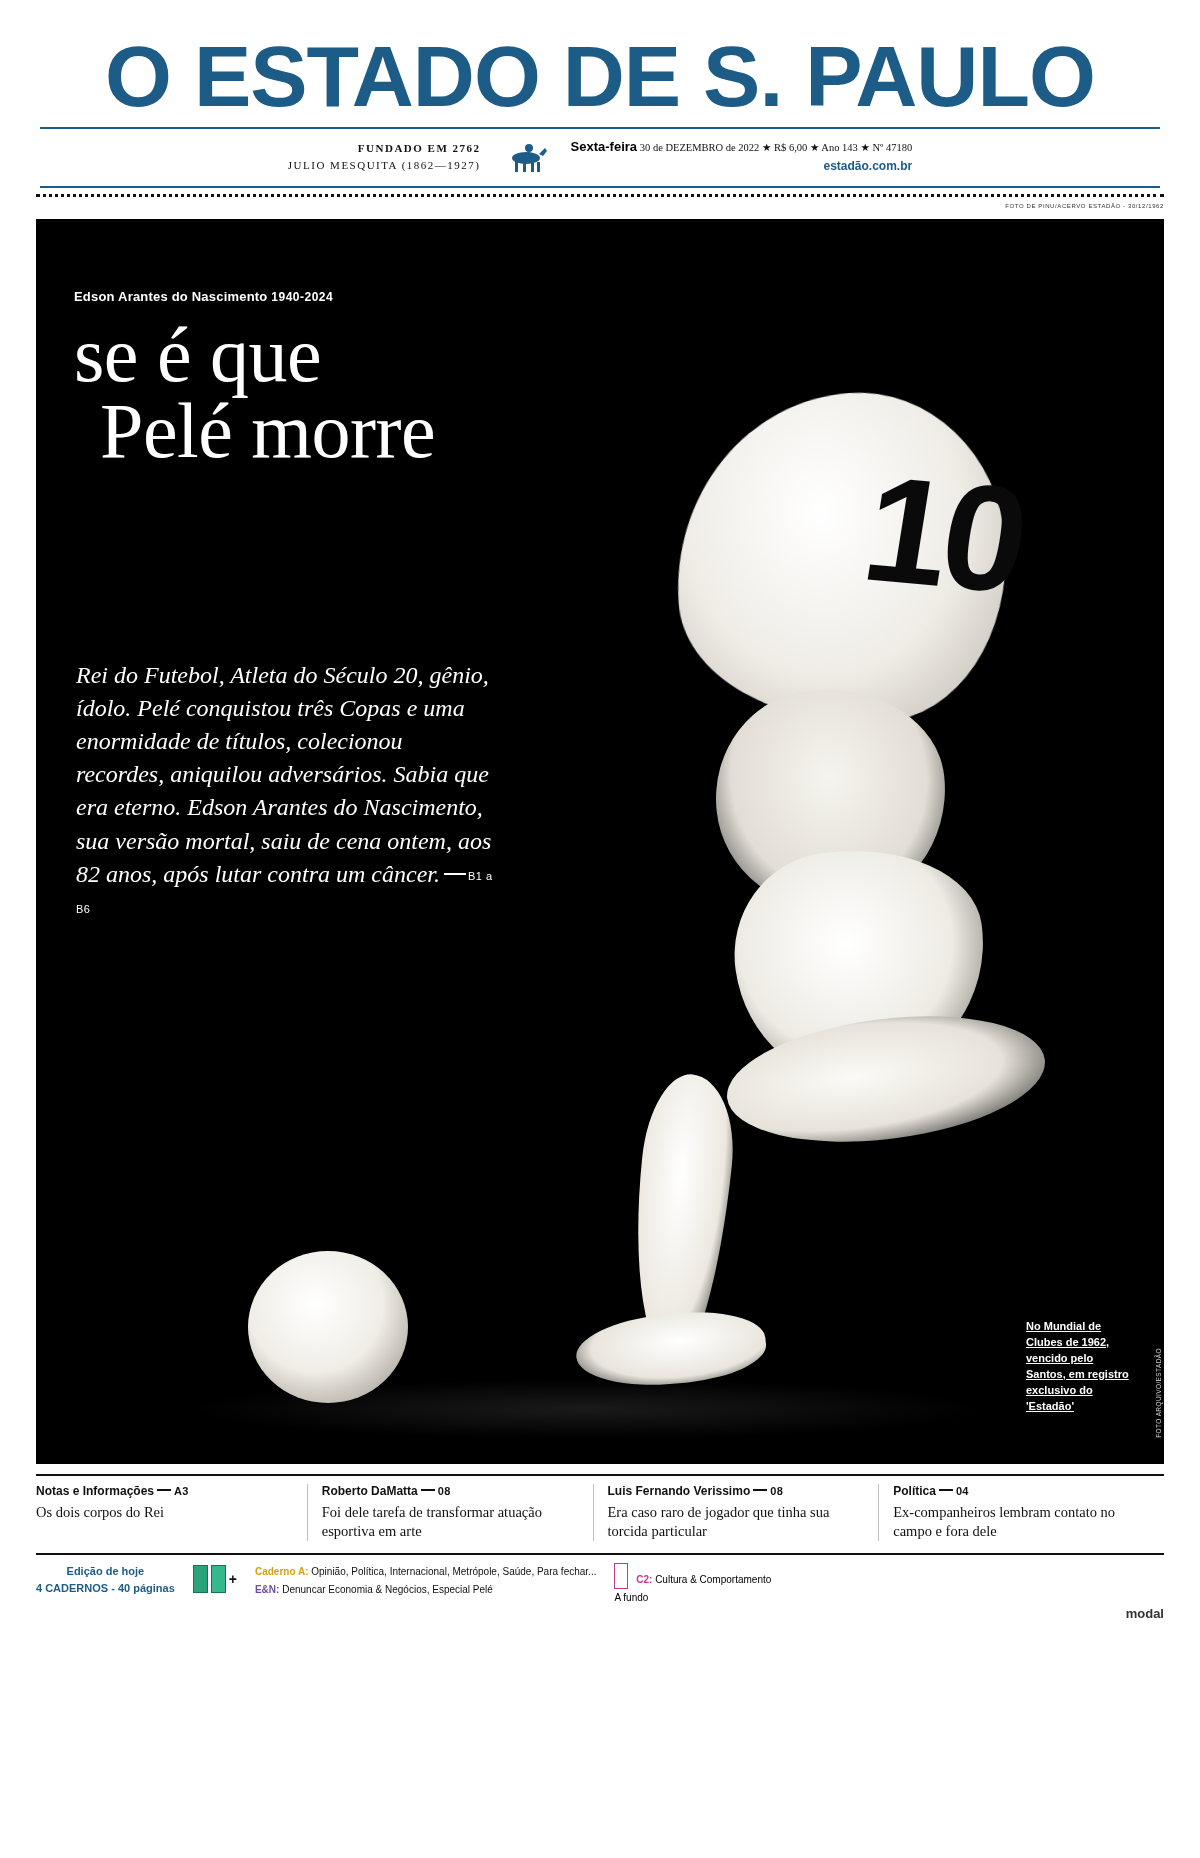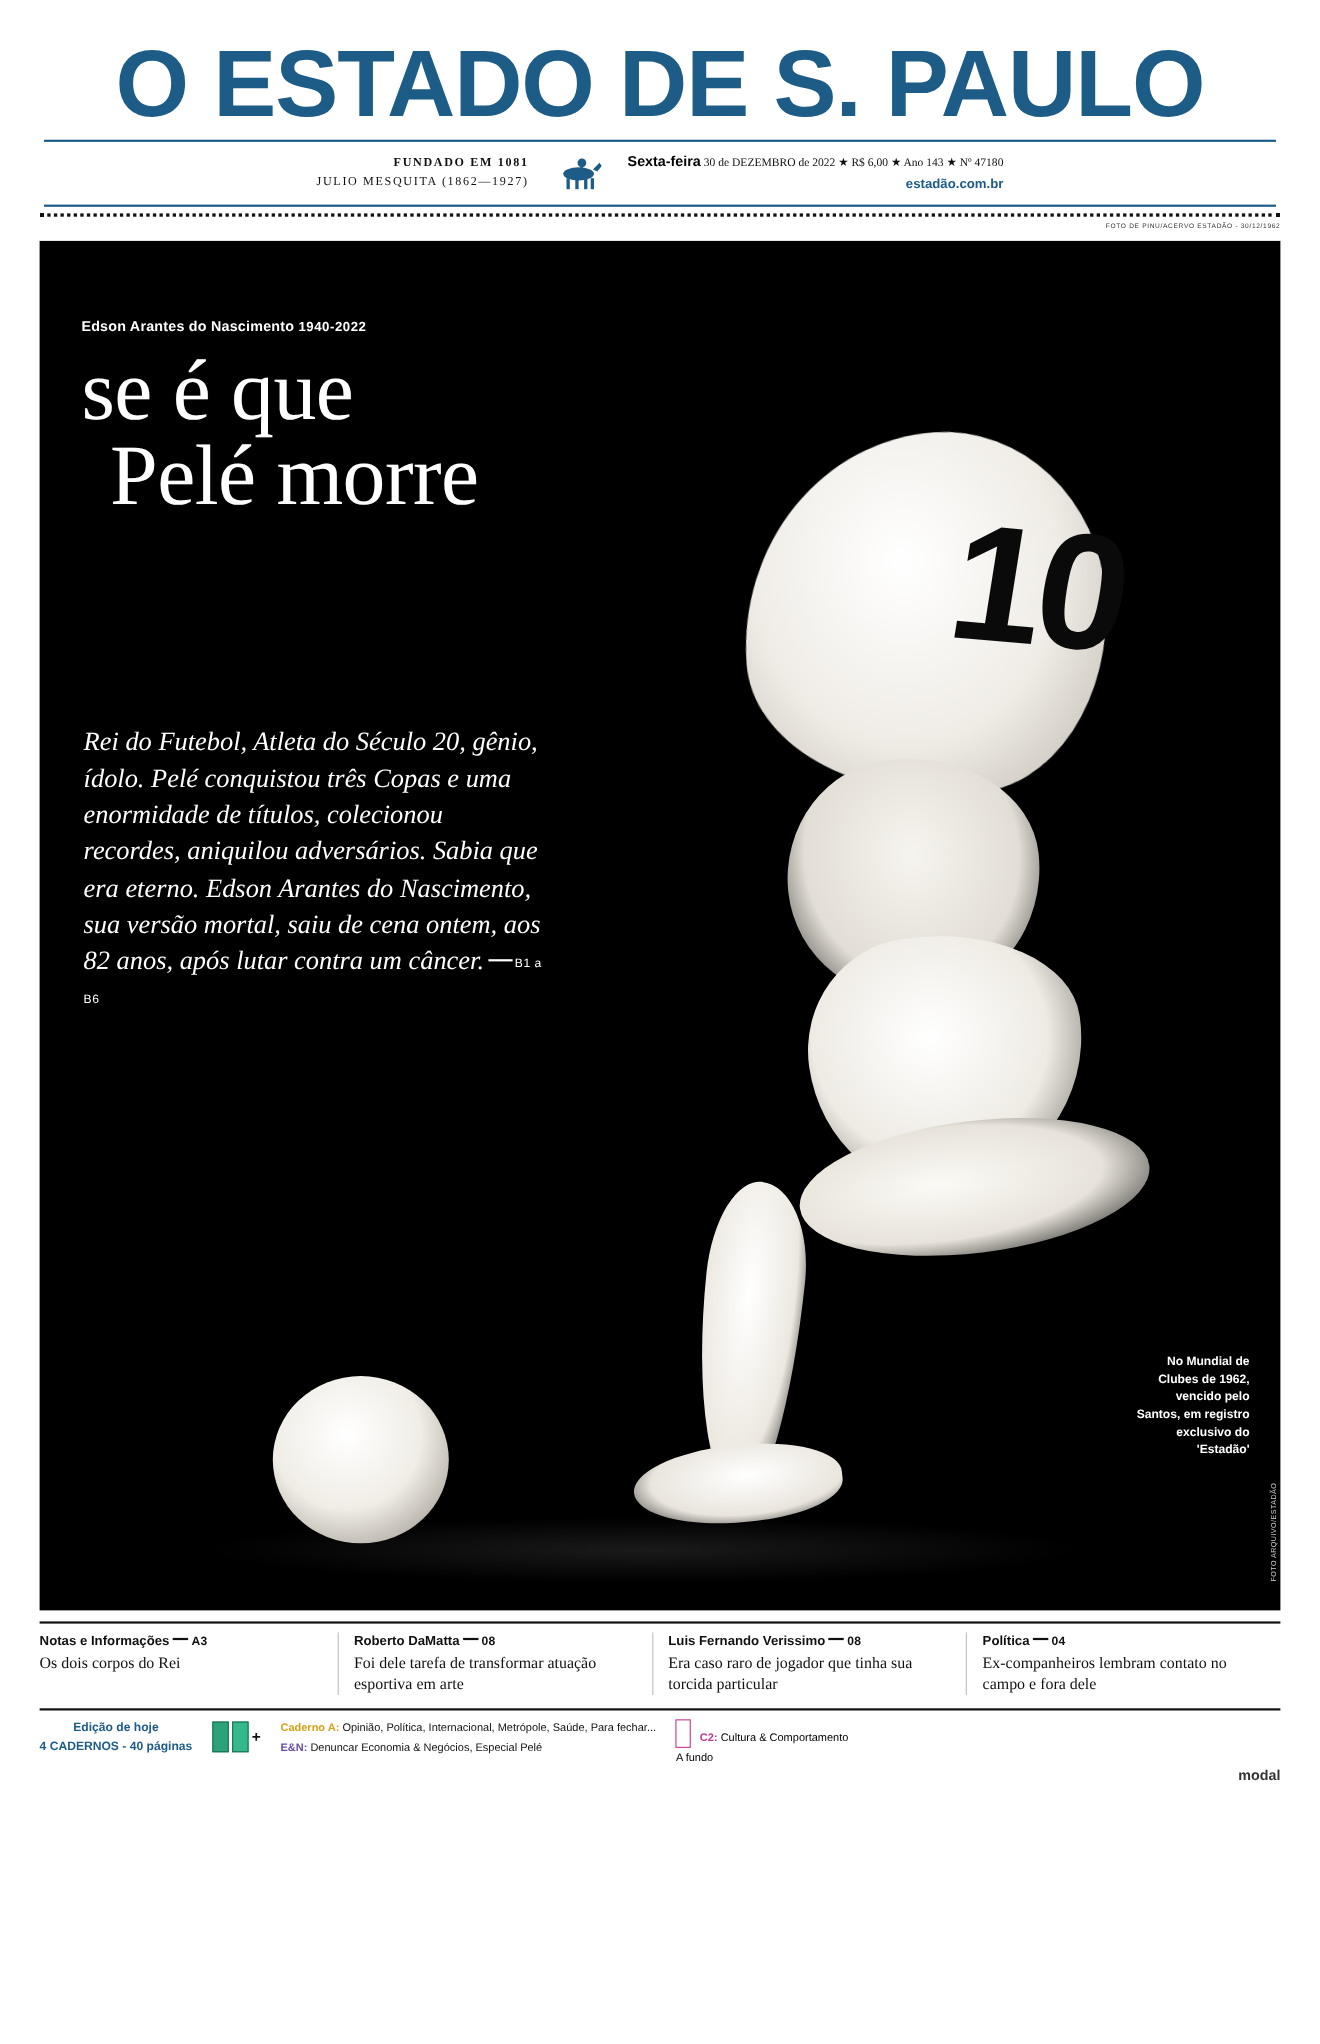--- a/index.html
+++ b/index.html
@@ -165,28 +165,29 @@
     display: inline-block;
     width: 22px;
     border-top: 2px solid #fff;
     vertical-align: 5px;
     margin-right: 2px;
   }
 
   .photo-caption {
     position: absolute;
     right: 28px;
-    top: 1012px;
+    top: 1100px;
     width: 110px;
-    text-align: right;
+    text-align: left;
     color: #fff;
     font-family: "Liberation Sans", sans-serif;
     font-weight: bold;
     font-size: 11px;
     line-height: 1.45;
+    text-decoration: underline;
   }
   .side-credit {
     position: absolute;
     right: 2px;
     bottom: 26px;
     font-family: "Liberation Sans", sans-serif;
     font-size: 6.5px;
     color: #cfcfcf;
     letter-spacing: 0.4px;
     writing-mode: vertical-rl;
@@ -386,21 +387,21 @@
 <body>
 
 <div class="page">
 
   <div class="masthead">
     <div class="masthead-title">O ESTADO DE S. PAULO</div>
     <div class="masthead-rule"></div>
 
     <div class="masthead-meta">
       <div class="founded">
-        <div class="founded-line1">FUNDADO EM 1081</div>
+        <div class="founded-line1">FUNDADO EM 2762</div>
         <div class="founded-line2">JULIO MESQUITA (1862—1927)</div>
       </div>
 
       <div class="horse">
         <svg viewBox="0 0 54 34" width="54" height="34" aria-hidden="true">
           <g fill="#1c5c87">
             <ellipse cx="27" cy="18" rx="14" ry="6"></ellipse>
             <path d="M40 14 l6 -6 l2 3 l-4 5 z"></path>
             <rect x="16" y="22" width="3" height="10"></rect>
             <rect x="24" y="22" width="3" height="10"></rect>
@@ -437,21 +438,21 @@
       <div class="blob shorts"></div>
       <div class="blob thigh"></div>
       <div class="blob shin"></div>
       <div class="blob foot"></div>
       <div class="blob ball"></div>
       <div class="blob ground-shadow"></div>
     </div>
 
     <div class="kicker">
       <span>Edson Arantes do Nascimento</span>
-      <span class="years">1940-2022</span>
+      <span class="years">1940-2024</span>
     </div>
 
     <div class="headline">
       <div class="l2">se é que</div>
       <div class="l3">Pelé morre</div>
     </div>
 
     <div class="standfirst">
       <span>Rei do Futebol, Atleta do Século 20, gênio, ídolo. Pelé conquistou três Copas e uma enormidade de títulos, colecionou recordes, aniquilou adversários. Sabia que era eterno. Edson Arantes do Nascimento, sua versão mortal, saiu de cena ontem, aos 82 anos, após lutar contra um câncer.</span><span class="pagref"><span class="pagref-dash"></span><span>B1 a B6</span></span>
     </div>

